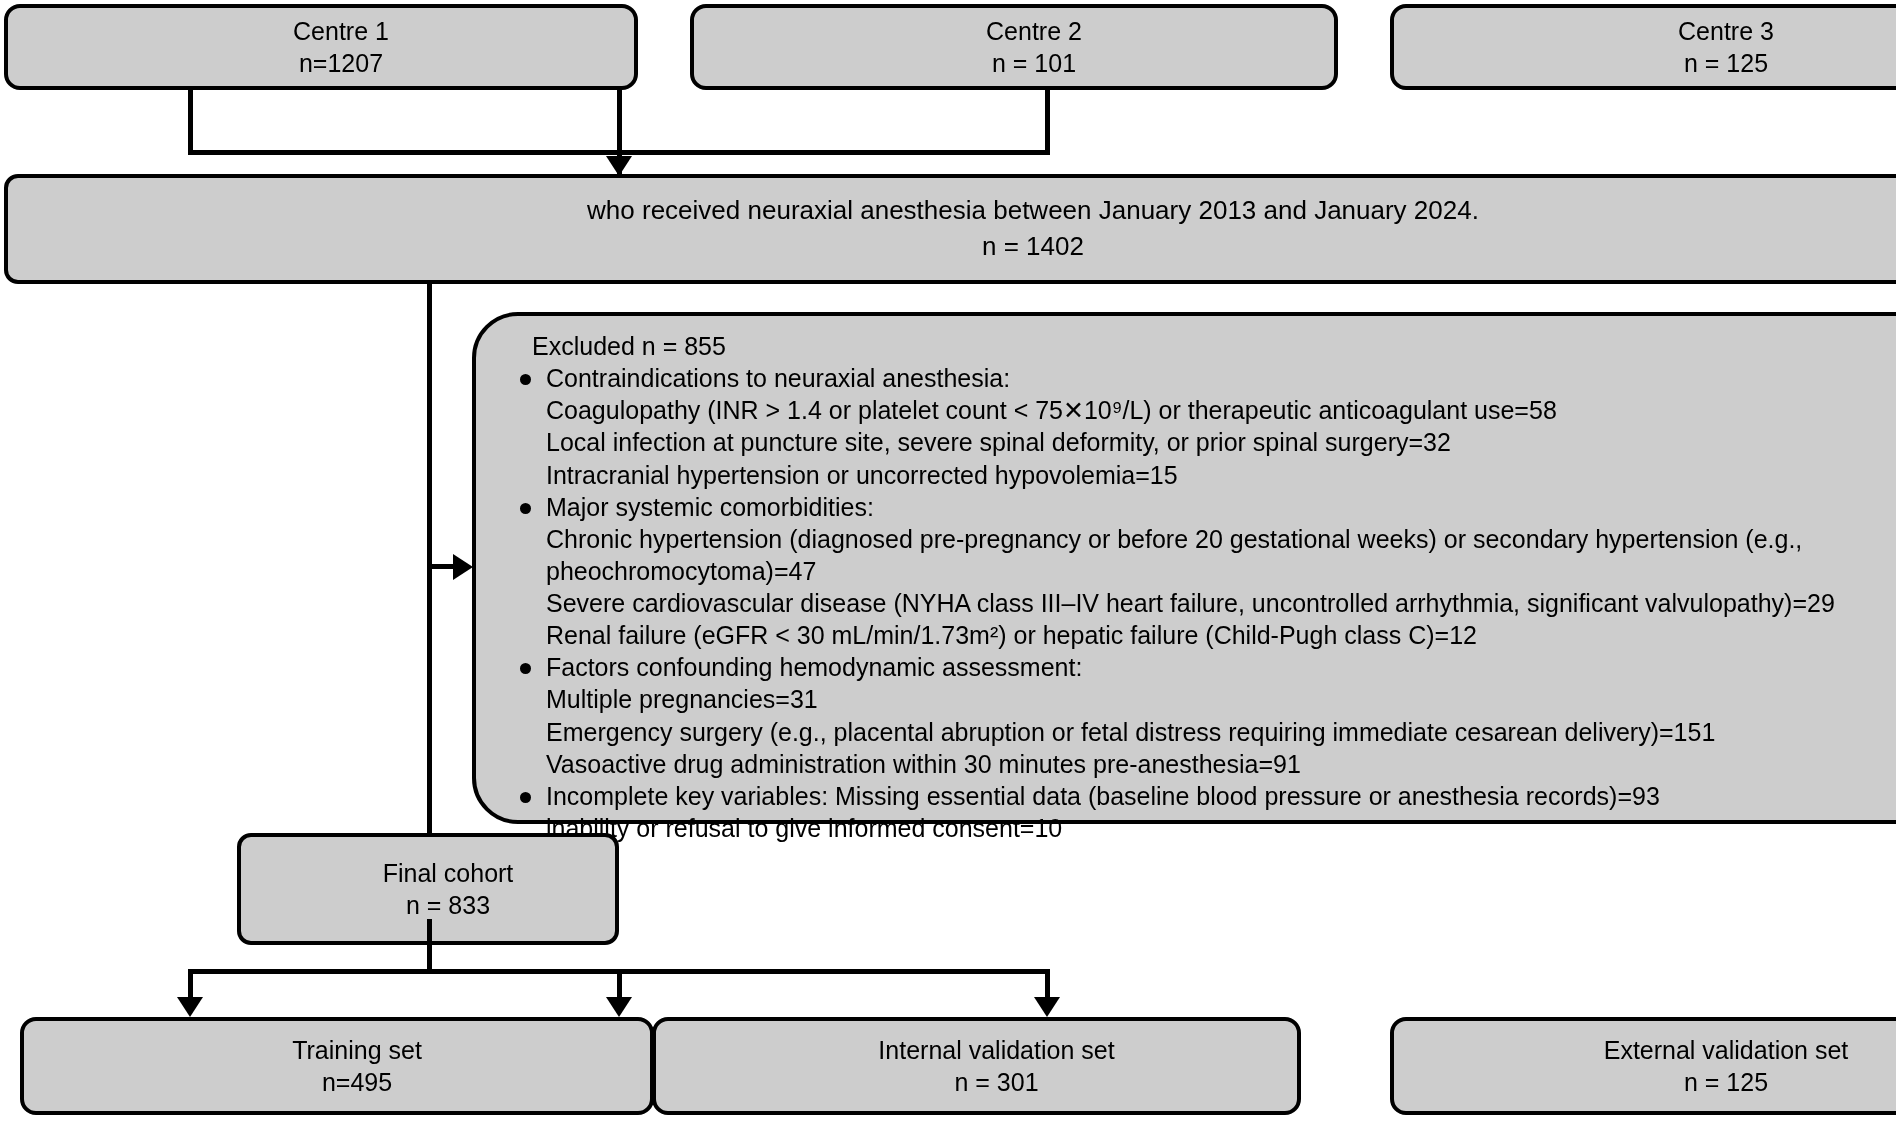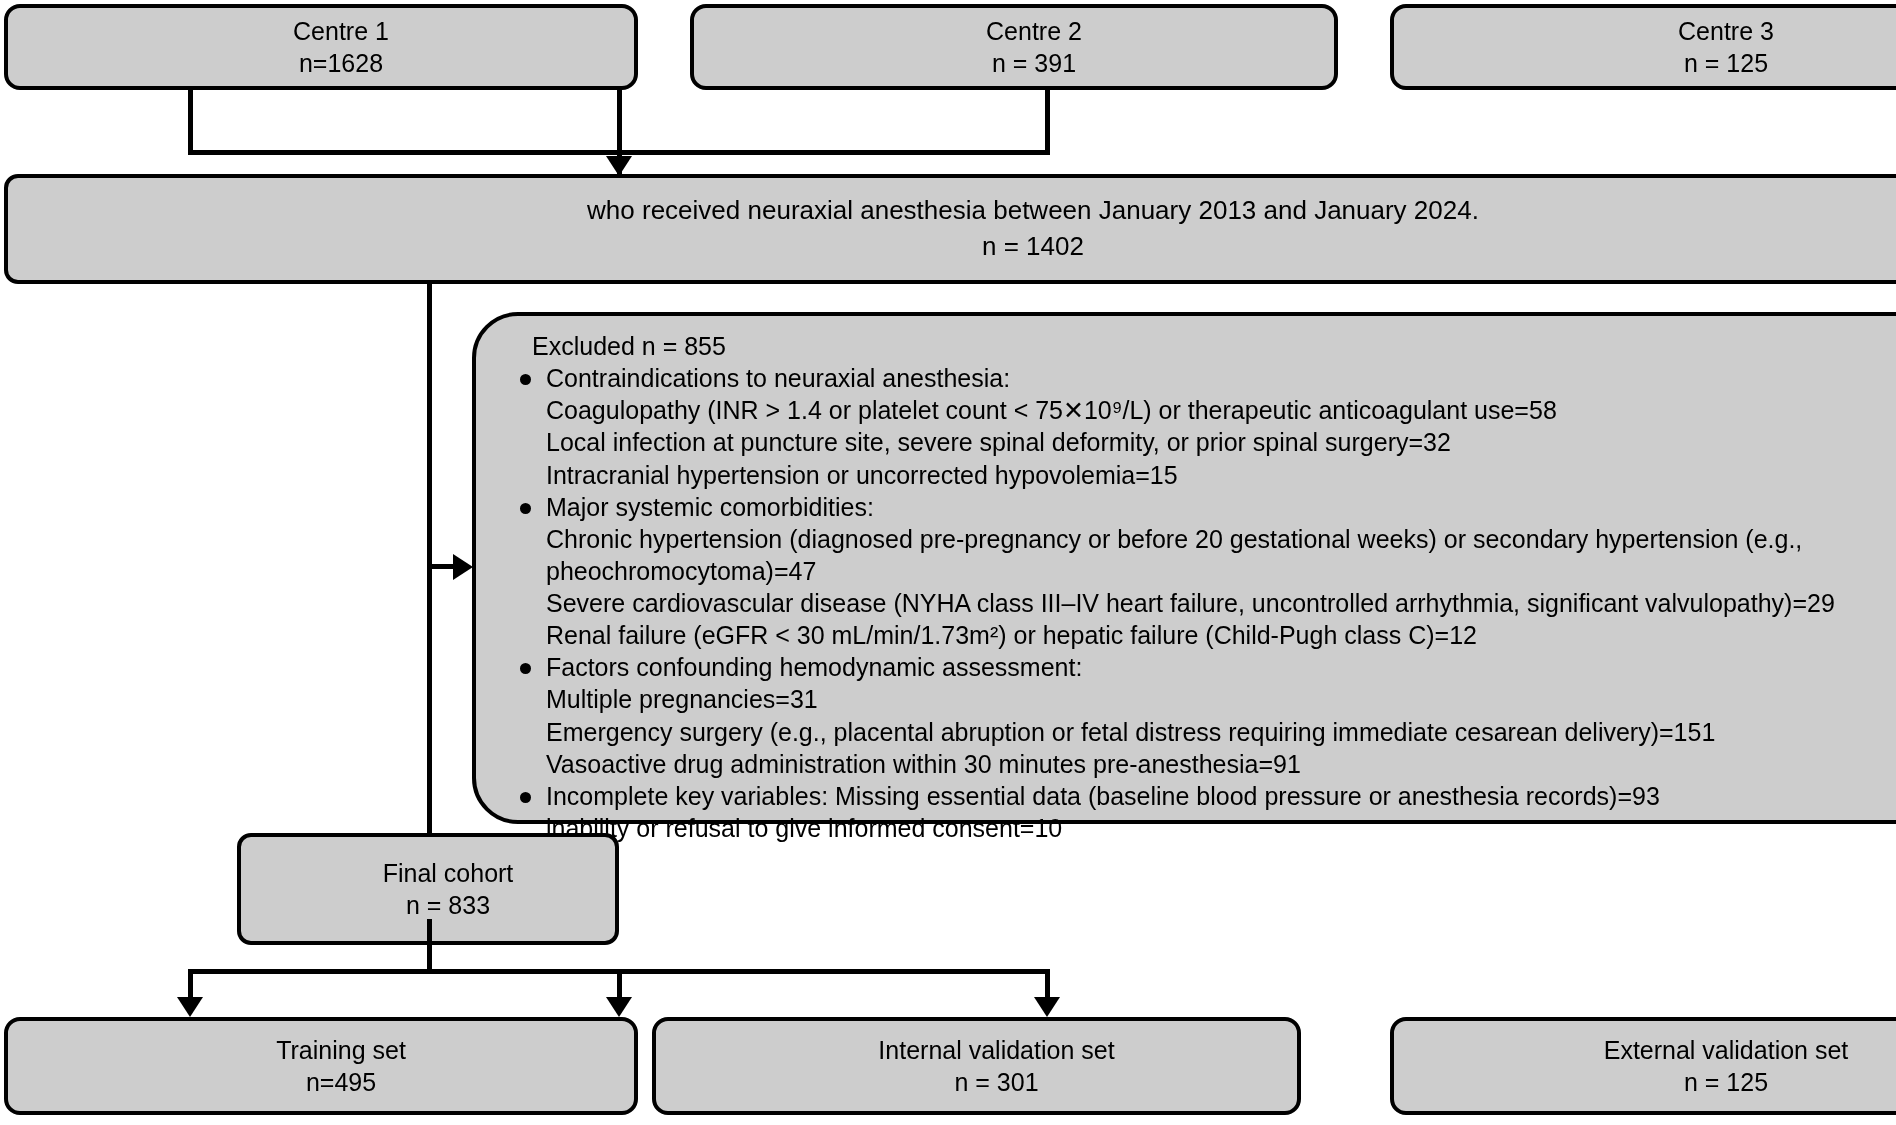--- a/index.html
+++ b/index.html
@@ -102,21 +102,21 @@
   #final-cohort {
     left: 237px;
     top: 833px;
     width: 382px;
     height: 112px;
     border-radius: 14px;
   }
 
   
   .set-box { top: 1017px; height: 98px; }
-  #training-set   { left: 4px;    width: 634px; }
+  #training-set   { left: 20px;    width: 634px; }
   #internal-set   { left: 652px;  width: 649px; }
   #external-set   { left: 1390px; width: 632px; }
 
   
   .line {
     position: absolute;
     background: #000000;
   }
   .vline { width: 5px; }
   .hline { height: 5px; }
@@ -136,25 +136,25 @@
     border-left: 20px solid #000000;
   }
 </style>
 </head>
 <body>
 
 <div id="canvas">
 
   <div class="box centre-box" id="centre-1">
     <span class="ln">Centre 1</span>
-    <span class="ln">n=1628</span>
+    <span class="ln">n=1207</span>
   </div>
   <div class="box centre-box" id="centre-2">
     <span class="ln">Centre 2</span>
-    <span class="ln">n = 391</span>
+    <span class="ln">n = 101</span>
   </div>
   <div class="box centre-box" id="centre-3">
     <span class="ln">Centre 3</span>
     <span class="ln">n = 125</span>
   </div>
 
   <div class="line vline" style="left:188px; top:90px; height:64px;"></div>
   <div class="line vline" style="left:1045px; top:90px; height:64px;"></div>
   <div class="line hline" style="left:188px; top:150px; width:862px;"></div>
   <div class="line vline" style="left:617px; top:90px; height:66px;"></div>

